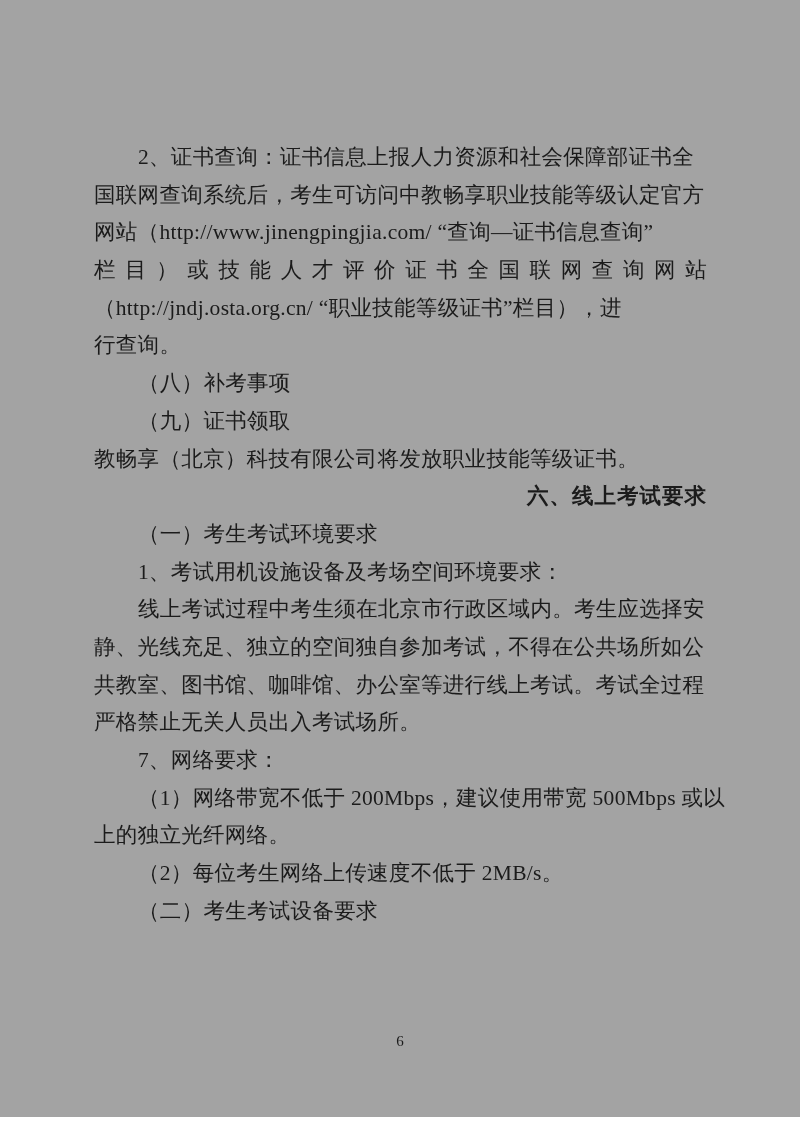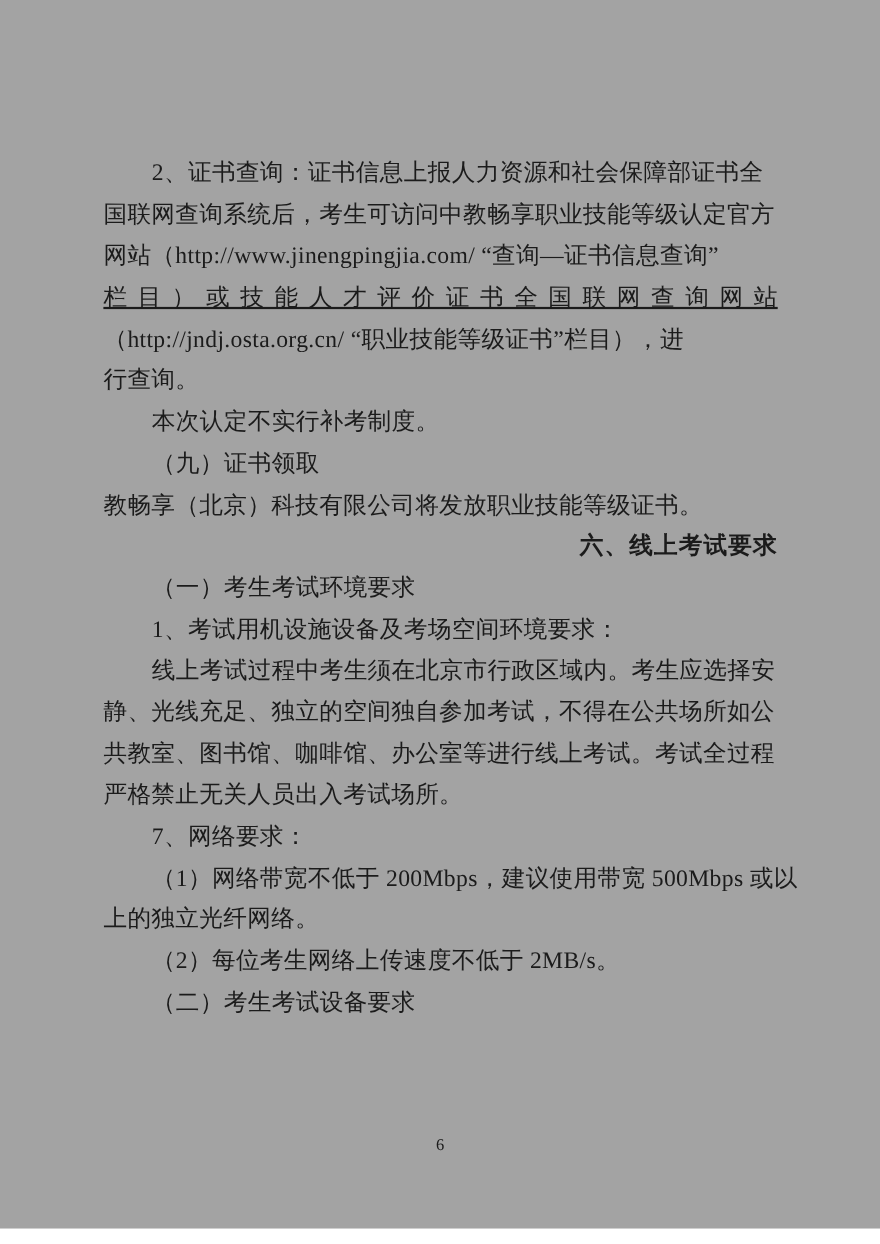--- a/index.html
+++ b/index.html
@@ -30,21 +30,20 @@
     white-space: nowrap;
     overflow: visible;
   }
   .indent {
     padding-left: 44px;
   }
   .stretch {
     white-space: normal;
     text-align: justify;
     text-align-last: justify;
-    text-decoration: underline;
   }
   .heading {
     font-family: "Liberation Sans", "DejaVu Sans", sans-serif;
     font-weight: bold;
     letter-spacing: 1px;
     text-align: right;
   }
   .page-number {
     position: absolute;
     left: 0;
@@ -60,21 +59,21 @@
 <body>
 
 <div class="page">
   <div class="content">
     <div class="line indent">2、证书查询：证书信息上报人力资源和社会保障部证书全</div>
     <div class="line">国联网查询系统后，考生可访问中教畅享职业技能等级认定官方</div>
     <div class="line">网站（http://www.jinengpingjia.com/ “查询—证书信息查询”</div>
     <div class="line stretch">栏目）或技能人才评价证书全国联网查询网站</div>
     <div class="line">（http://jndj.osta.org.cn/ “职业技能等级证书”栏目），进</div>
     <div class="line">行查询。</div>
-    <div class="line indent">本次认定不实行补考制度。</div>
+    <div class="line indent">（八）补考事项</div>
     <div class="line indent">（九）证书领取</div>
     <div class="line">教畅享（北京）科技有限公司将发放职业技能等级证书。</div>
     <div class="line indent heading">六、线上考试要求</div>
     <div class="line indent">（一）考生考试环境要求</div>
     <div class="line indent">1、考试用机设施设备及考场空间环境要求：</div>
     <div class="line indent">线上考试过程中考生须在北京市行政区域内。考生应选择安</div>
     <div class="line">静、光线充足、独立的空间独自参加考试，不得在公共场所如公</div>
     <div class="line">共教室、图书馆、咖啡馆、办公室等进行线上考试。考试全过程</div>
     <div class="line">严格禁止无关人员出入考试场所。</div>
     <div class="line indent">7、网络要求：</div>

